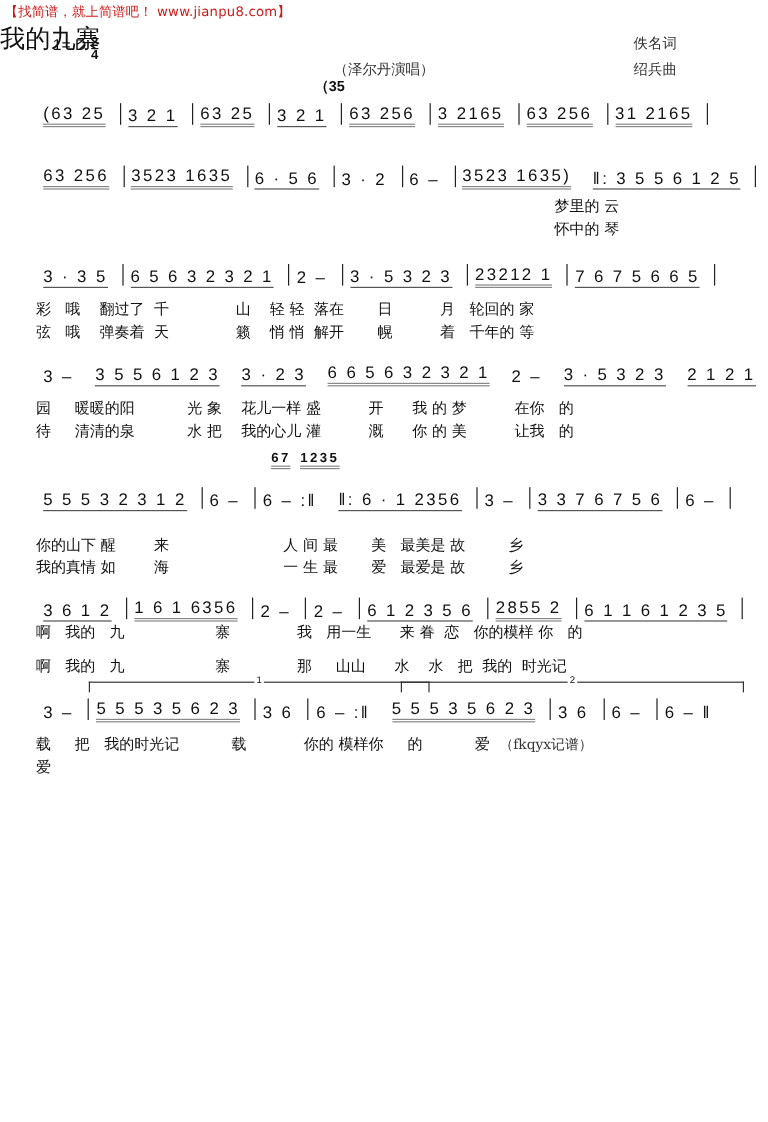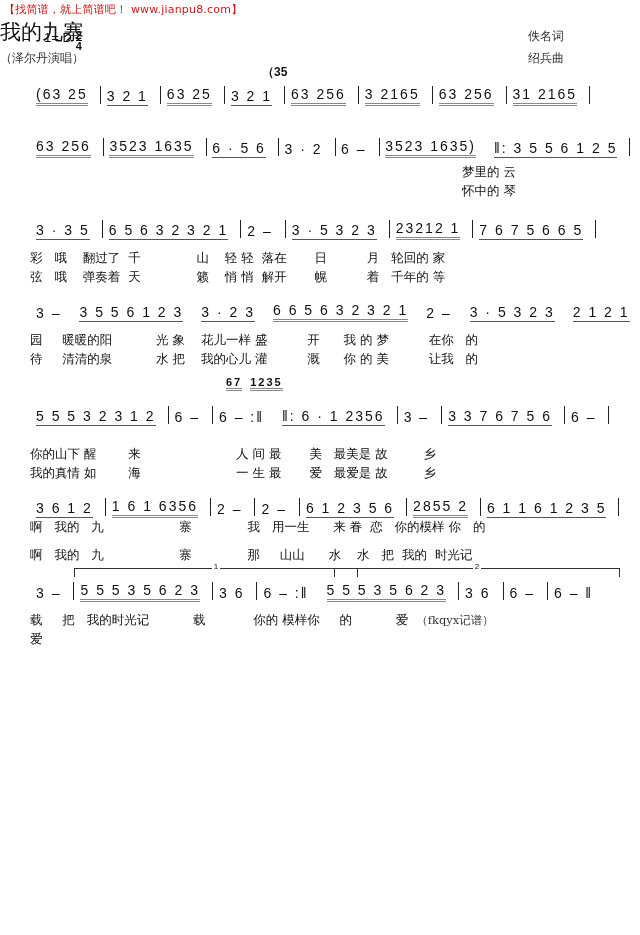--- a/index.html
+++ b/index.html
@@ -5,21 +5,21 @@
   html, body { margin: 0; padding: 0; background: #ffffff; }
   body { width: 640px; height: 935px; position: relative; overflow: hidden;
          font-family: "Liberation Sans", "DejaVu Sans", sans-serif; color: #111; }
   .banner { position: absolute; left: 4px; top: 2px; font-size: 11px; color: #d01818;
             font-family: "DejaVu Sans", sans-serif; letter-spacing: 0.2px; }
   .key { position: absolute; left: 44px; top: 30px; font-size: 13px; display: flex; align-items: flex-start; gap: 4px; }
   .frac { display: inline-flex; flex-direction: column; align-items: center; font-size: 11px; line-height: 10px; font-weight: bold; }
   .frac span:first-child { border-bottom: 1px solid #111; }
   .title { position: absolute; left: 0; width: 640px; top: 18px; font-size: 21px;
            font-family: "DejaVu Sans", sans-serif; }
-  .subtitle { position: absolute; left: 0; width: 640px; top: 50px; text-align: left; font-size: 12px;
+  .subtitle { position: absolute; left: 0; width: 640px; top: 50px; text-align: center; font-size: 12px;
               font-family: "DejaVu Serif", serif; color: #333; }
   .credit { position: absolute; left: 528px; font-size: 12px; font-family: "DejaVu Serif", serif; color: #333; }
   .credit.lyr { top: 28px; } .credit.mus { top: 50px; }
   .pickup { position: absolute; left: 262px; top: 64px; font-size: 12px; font-weight: bold; }
 
   .system { position: absolute; left: 30px; width: 600px; }
   .notes { display: flex; align-items: flex-end; font-size: 14px; height: 22px; white-space: nowrap; }
   .measure { display: flex; align-items: flex-end; padding: 0 6px; position: relative; }
   .bar { width: 1px; height: 18px; background: #222; align-self: center; }
   .grp { display: inline-block; margin-right: 6px; letter-spacing: 2px; padding-bottom: 1px;

